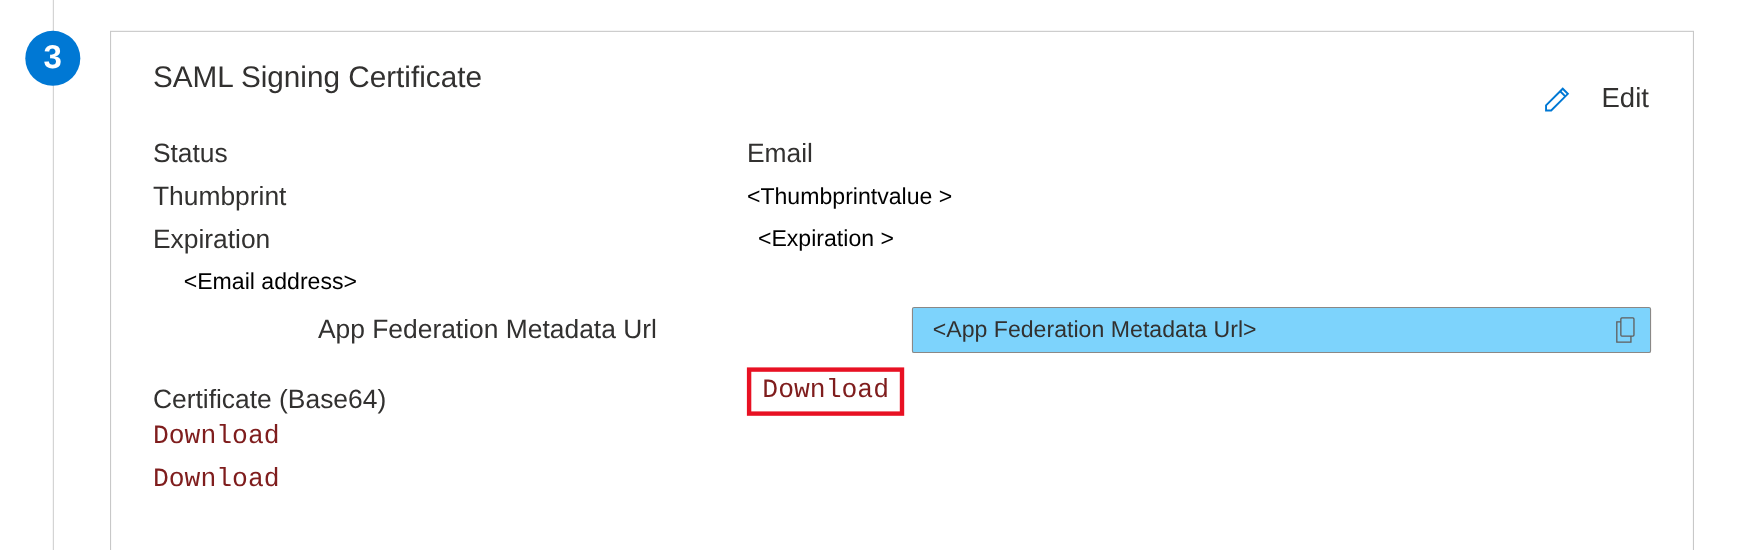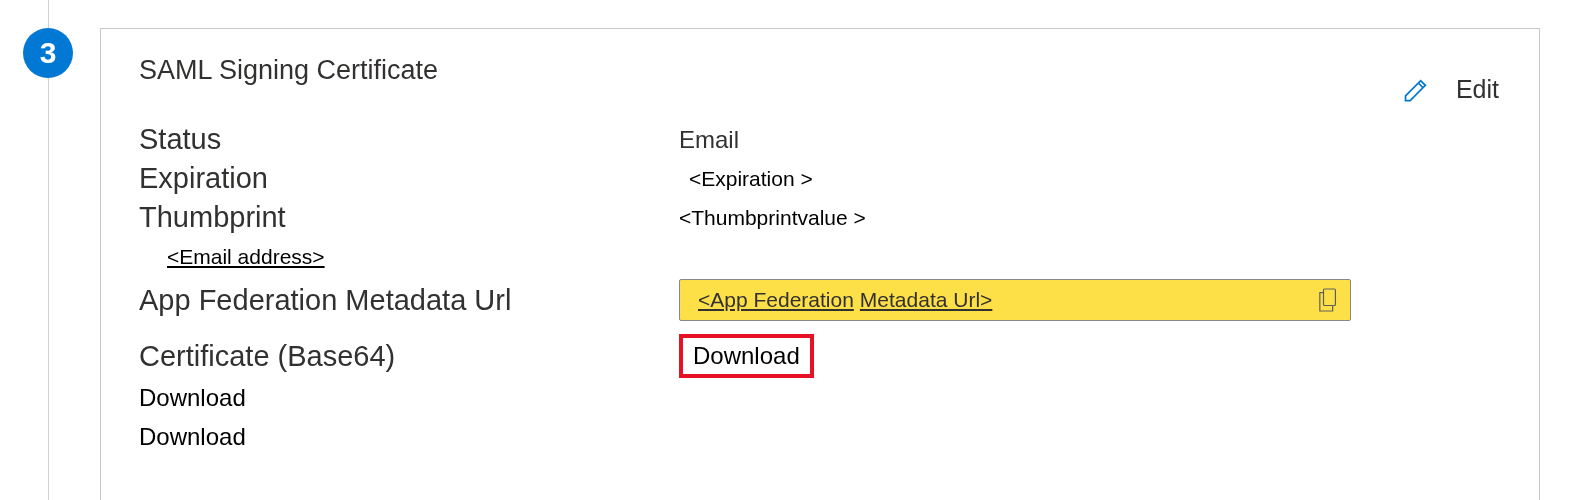--- a/index.html
+++ b/index.html
@@ -72,56 +72,56 @@
       fill: none;
       stroke-width: 1.5;
     }
     .row {
       display: flex;
       align-items: center;
       min-height: 39px;
     }
     .row-label {
       width: 540px;
-      font-size: 29px;
+      font-size: 24px;
       color: #323130;
       flex-shrink: 0;
     }
     .row-value {
       font-size: 24px;
       color: #323130;
     }
     .row-value.placeholder {
       font-size: 21px;
       color: #000000;
     }
     .row-value.placeholder.indent1 { padding-left: 10px; }
-    .row-value.placeholder.indent2 { padding-left: 28px; text-decoration: underline; }
+    .row-value.placeholder.indent2 { padding-left: 28px; }
     .link {
-      color: #000000;
+      color: #7f1d1d;
       font-size: 24px;
       text-decoration: none;
       cursor: pointer;
+      font-family: Liberation Mono, monospace;
     }
     .link.highlighted {
       border: 4px solid #e81123;
       padding: 0px 10px;
       display: inline-block;
       line-height: 36px;
     }
     .url-box {
       display: flex;
       align-items: center;
-      background: #fde047;
+      background: #7dd3fc;
       border: 1px solid #8a8886;
       border-radius: 2px;
       height: 42px;
       width: 672px;
       padding: 0 10px 0 18px;
-      text-decoration: underline;
     }
     .url-box span {
       font-size: 21px;
       color: #323130;
       flex: 1;
       white-space: nowrap;
       overflow: hidden;
     }
     .url-box .gap { display:inline-block; width:6px; }
     .copy-icon {
@@ -155,47 +155,47 @@
     </svg>
     <span>Edit</span>
   </button>
 
   <div class="row">
     <div class="row-label">Status</div>
     <div class="row-value">Email</div>
   </div>
 
   <div class="row">
+    <div class="row-label">Thumbprint</div>
+    <div class="row-value placeholder">&lt;Thumbprintvalue &gt;</div>
+  </div>
+
+  <div class="row">
     <div class="row-label">Expiration</div>
     <div class="row-value placeholder indent1">&lt;Expiration &gt;</div>
   </div>
 
   <div class="row">
-    <div class="row-label">Thumbprint</div>
-    <div class="row-value placeholder">&lt;Thumbprintvalue &gt;</div>
-  </div>
-
-  <div class="row">
     <div class="row-value placeholder indent2">&lt;Email address&gt;</div>
   </div>
 
-  <div class="row" style="min-height:48px;">
+  <div class="row" style="min-height:48px;justify-content:flex-end;">
     <div class="row-label">App Federation Metadata Url</div>
     <div class="url-box">
       <span><span>&lt;App Federation</span><span class="gap"></span><span>Metadata Url&gt;</span></span>
       <svg class="copy-icon" viewBox="0 0 24 28">
         <rect x="6" y="2" width="13" height="18" rx="1"></rect>
         <path d="M6 6 L2 6 L2 26 L16 26 L16 20"></path>
       </svg>
     </div>
   </div>
 
   <div class="section-gap"></div>
 
-  <div class="row" style="min-height:44px;">
+  <div class="row" style="min-height:44px;align-items:flex-end;">
     <div class="row-label">Certificate (Base64)</div>
     <a class="link highlighted">Download</a>
   </div>
 
   <div class="row">
     <a class="link">Download</a>
   </div>
 
   <div class="row">
     <a class="link">Download</a>

